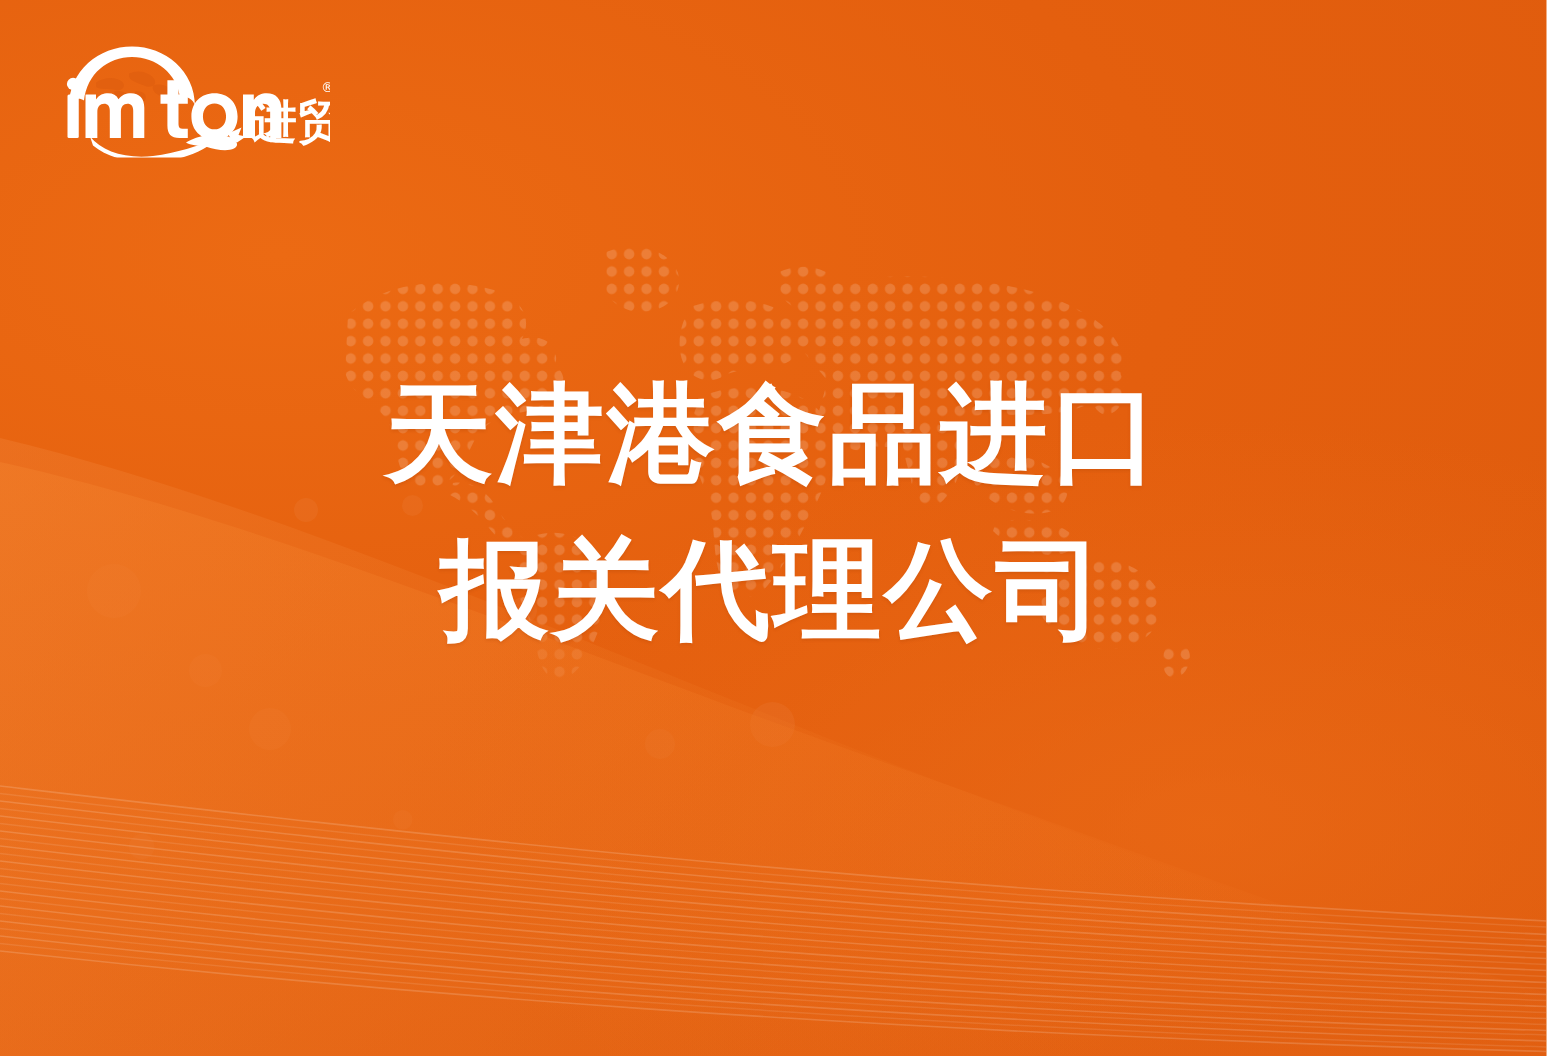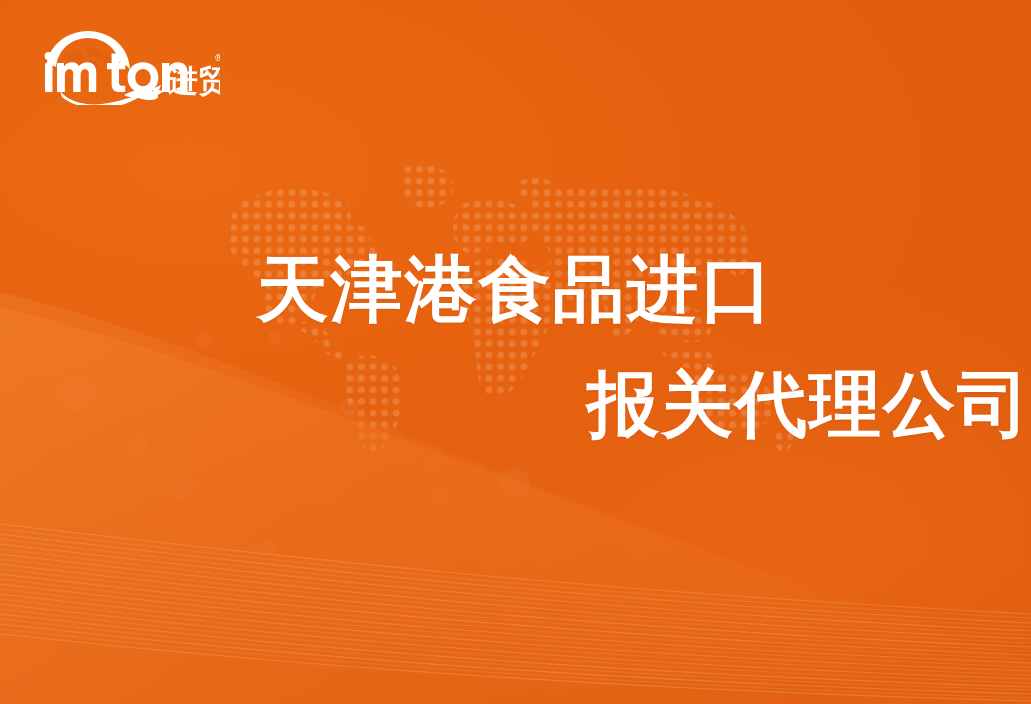--- a/index.html
+++ b/index.html
@@ -85,21 +85,21 @@
     user-select: none;
   }
   .headline-line {
     display: block;
     font-size: 72px;
     font-weight: bold;
     font-family: "DejaVu Sans", "Liberation Sans", sans-serif;
     color: #ffffff;
     text-shadow: 0 1px 2px rgba(150,55,5,0.18);
   }
-  .headline-line + .headline-line { margin-top: 27px; text-align: right; }
+  .headline-line + .headline-line { margin-top: 16px; }
 </style>
 </head>
 <body>
 
 <div id="banner">
 
   <div class="bg-base"></div>
   <div class="bg-warm"></div>
 
   <div class="bokeh" style="left:58px;  top:376px; width:36px; height:36px;"></div>

